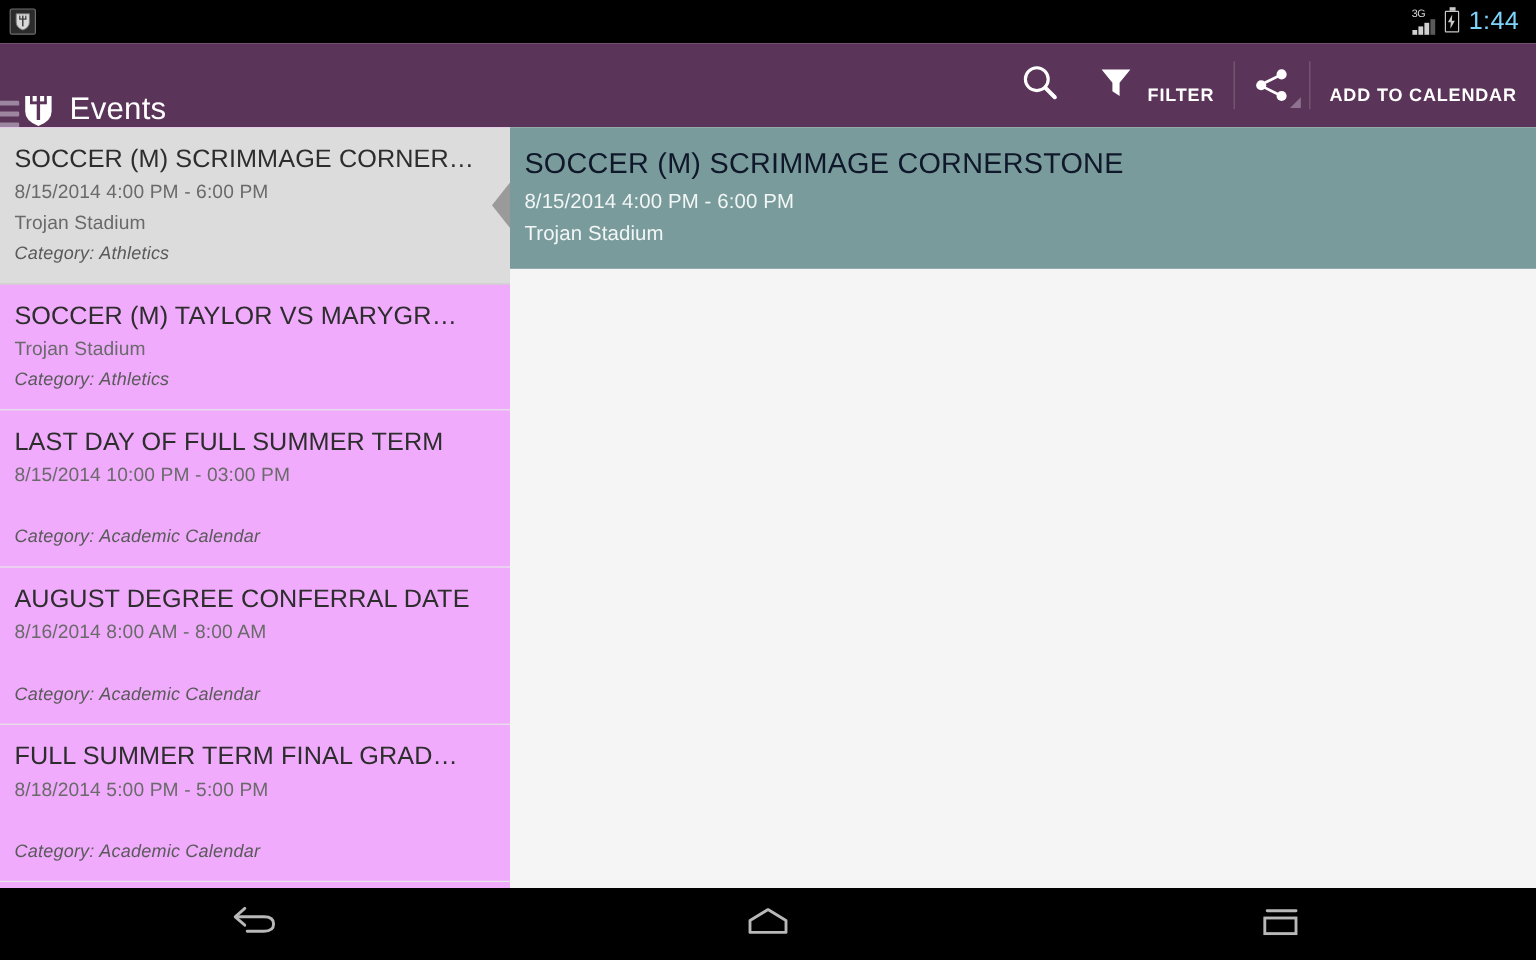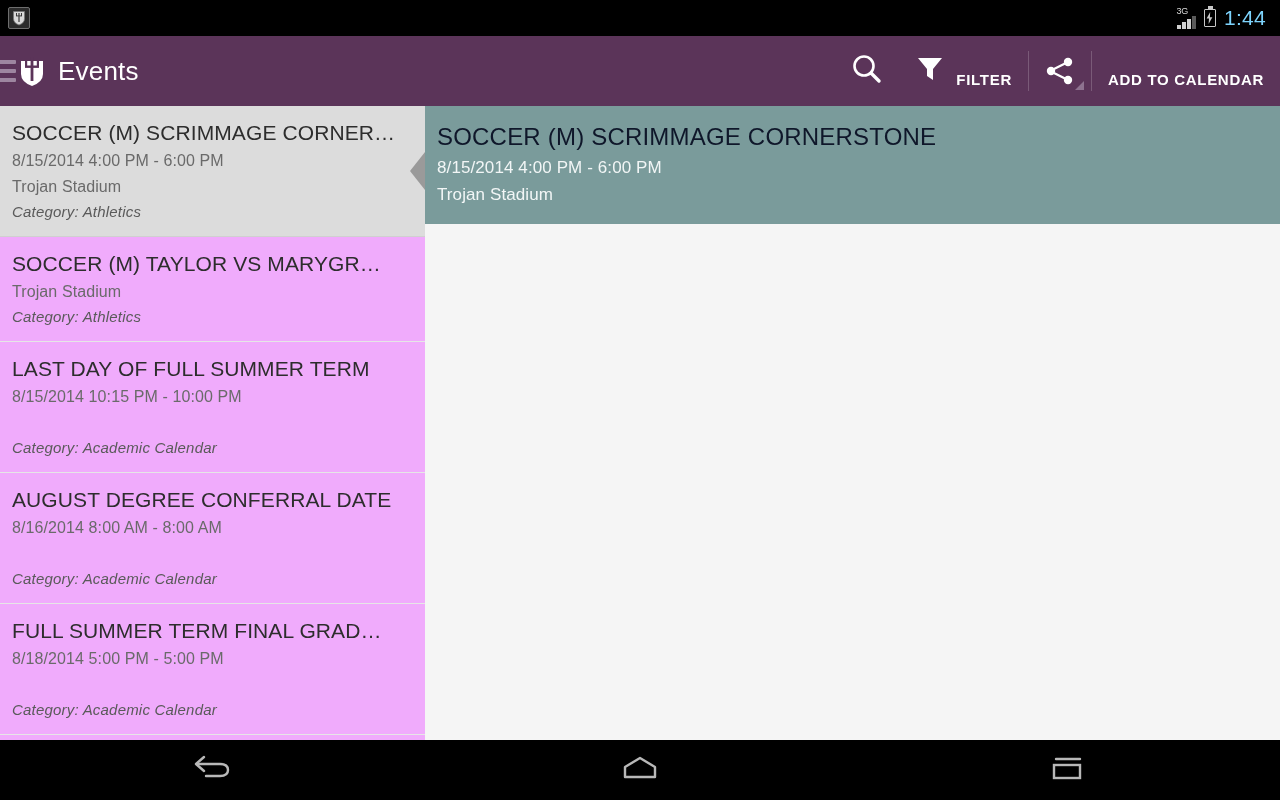--- a/index.html
+++ b/index.html
@@ -43,21 +43,21 @@
   }
   .batt:before {
     content:""; position:absolute; top:-4px; left:3px;
     width:5px; height:2.5px; background:#c8c8c8;
   }
   .clock { color:#7dd3fc; font-size:21px; letter-spacing:0.3px; }
 
   
   .actionbar {
     position:absolute; top:36px; left:0; width:1280px; height:70px;
-    background:#5b3459; display:flex; align-items:center;
+    background:#5b3459; display:flex; align-items:flex-end;
   }
   .hamburger {
     width:30px; margin-left:-14px; display:flex; flex-direction:column;
     gap:5px; flex:none;
   }
   .hamburger span { display:block; height:4px; background:#9d86a0; border-radius:1px; }
   .app-logo { margin-left:3px; flex:none; display:flex; align-items:center; }
   .app-title {
     color:#fff; font-size:26px; margin-left:13px; letter-spacing:0.2px;
     font-weight:400; white-space:nowrap;
@@ -234,21 +234,21 @@
       </div>
 
       <div class="list-item">
         <div class="li-title">SOCCER (M) TAYLOR VS MARYGR…</div>
         <div class="li-loc">Trojan Stadium</div>
         <div class="li-cat">Category:  Athletics</div>
       </div>
 
       <div class="list-item">
         <div class="li-title">LAST DAY OF FULL SUMMER TERM</div>
-        <div class="li-date">8/15/2014 10:15 PM - 10:00 PM</div>
+        <div class="li-date">8/15/2014 10:00 PM - 03:00 PM</div>
         <div class="li-loc"></div>
         <div class="li-cat">Category:  Academic Calendar</div>
       </div>
 
       <div class="list-item">
         <div class="li-title">AUGUST DEGREE CONFERRAL DATE</div>
         <div class="li-date">8/16/2014 8:00 AM - 8:00 AM</div>
         <div class="li-loc"></div>
         <div class="li-cat">Category:  Academic Calendar</div>
       </div>

